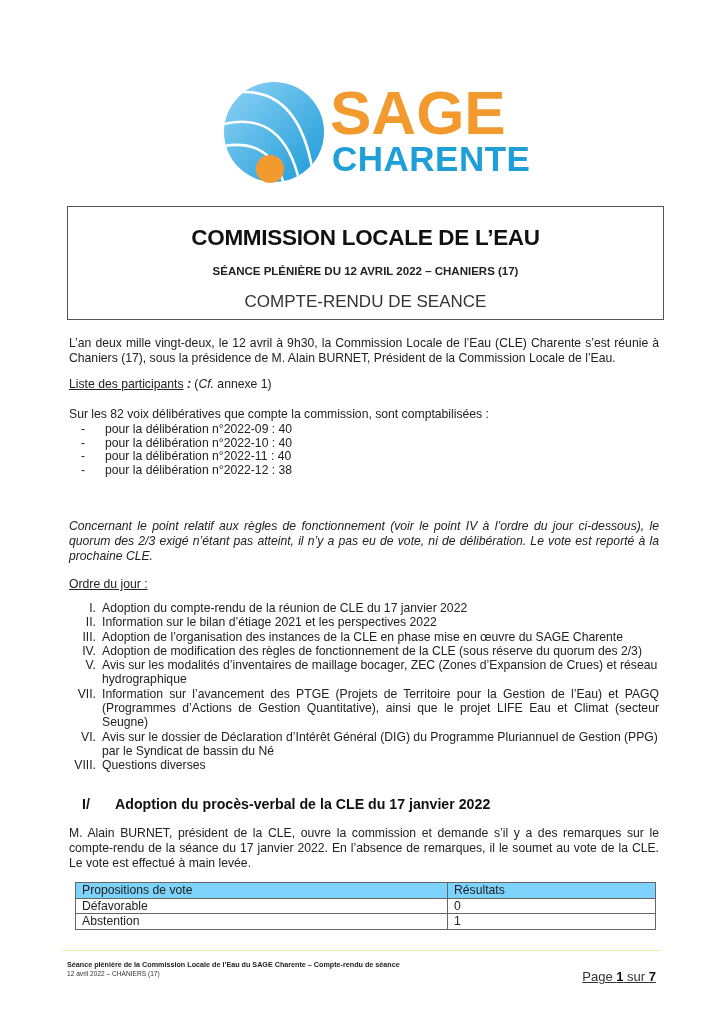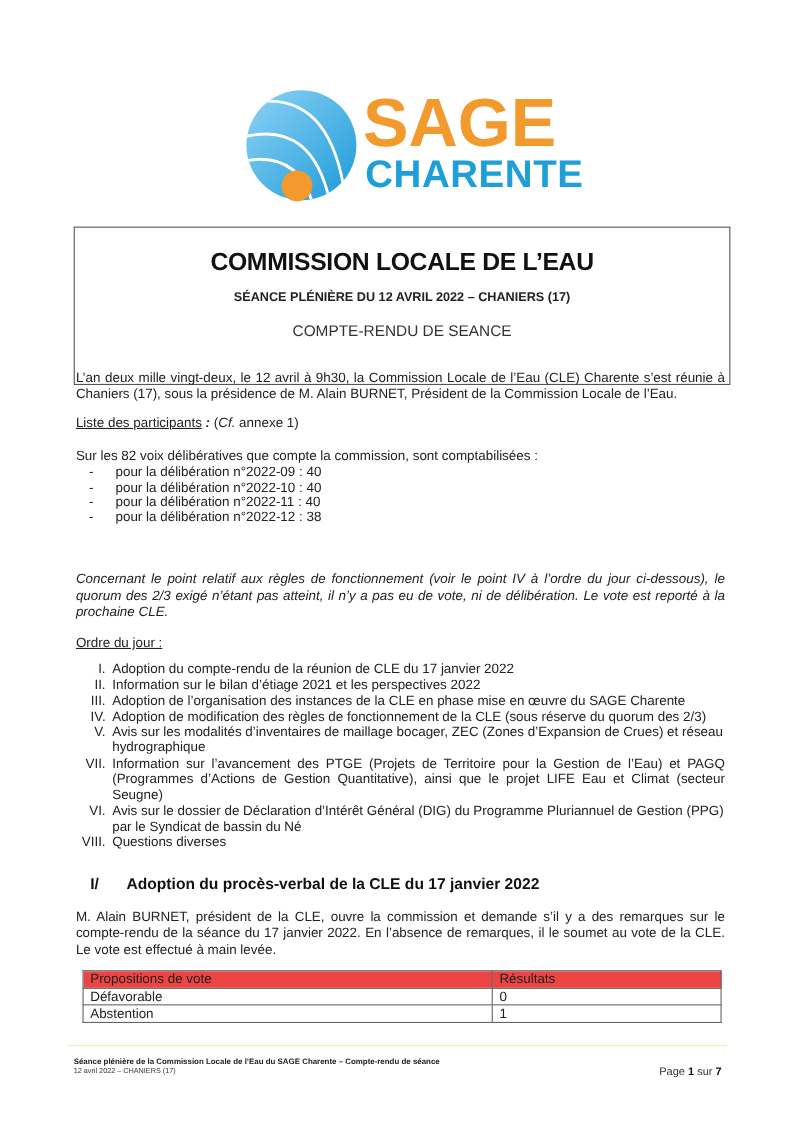--- a/index.html
+++ b/index.html
@@ -21,35 +21,35 @@
       font-size: 62px; line-height: 62px; color: #f39a2e; letter-spacing: 0px;
     }
     .logo-charente {
       position: absolute; left: 110px; top: 64px;
       font-family: "Liberation Sans", sans-serif; font-weight: bold;
       font-size: 35px; line-height: 30px; color: #1e9fd8; letter-spacing: 0.5px;
     }
 
     
     .title-box {
-      position: absolute; left: 67px; top: 206px; width: 597px; height: 144px;
+      position: absolute; left: 67px; top: 206px; width: 597px; height: 114px;
       border: 1.2px solid #555;
       text-align: center;
     }
     .title-main {
       position: absolute; left: 0; right: 0; top: 18px;
       font-size: 22.5px; font-weight: bold; letter-spacing: -0.3px; color: #111;
     }
     .title-sub {
       position: absolute; left: 0; right: 0; top: 58px;
       font-size: 11.5px; font-weight: bold; color: #222;
     }
     .title-doc {
       position: absolute; left: 0; right: 0; top: 85px;
-      font-size: 14px; color: #333;
+      font-size: 17px; color: #333;
     }
 
     .body-text {
       position: absolute; left: 69px; width: 590px;
       font-size: 12.2px; line-height: 15px; color: #222;
     }
     .justify { text-align: justify; }
     .u-bold { font-weight: normal; text-decoration: underline; }
 
     .dash-list { position: absolute; left: 81px; font-size: 12.2px; line-height: 13.5px; color: #222; }
@@ -69,31 +69,31 @@
     .section-heading .num { width: 33px; }
 
     table.votes {
       position: absolute; left: 75px; top: 882px; width: 581px;
       border-collapse: collapse; font-size: 12.2px; color: #222;
     }
     table.votes td, table.votes th {
       border: 1px solid #666; padding: 0 6px; height: 15.5px; line-height: 14px;
       font-weight: normal; text-align: left;
     }
-    table.votes th { background: #ef4444; margin-top: 48px; }
+    table.votes th { background: #7dd3fc; margin-top: 48px; }
     table.votes .c1 { width: 372px; }
 
     .sep-line {
       position: absolute; left: 62px; top: 950px; width: 599px; height: 1px;
       background: #f3eab0;
     }
 
     .footer-l1 { position: absolute; left: 67px; top: 960px; font-size: 7.2px; font-weight: bold; color: #222; }
     .footer-l2 { position: absolute; left: 67px; top: 970px; font-size: 6.6px; color: #333; }
-    .footer-r { position: absolute; right: 68px; top: 969px; font-size: 10px; color: #333; }
+    .footer-r { position: absolute; right: 68px; top: 969px; font-size: 13px; color: #333; text-decoration: underline; }
     .footer-r b { font-weight: bold; color: #111; }
   </style>
 </head>
 <body>
 
 <div class="page">
 
   <div class="logo">
     <svg width="104" height="104" viewBox="0 0 104 104">
       <defs>

